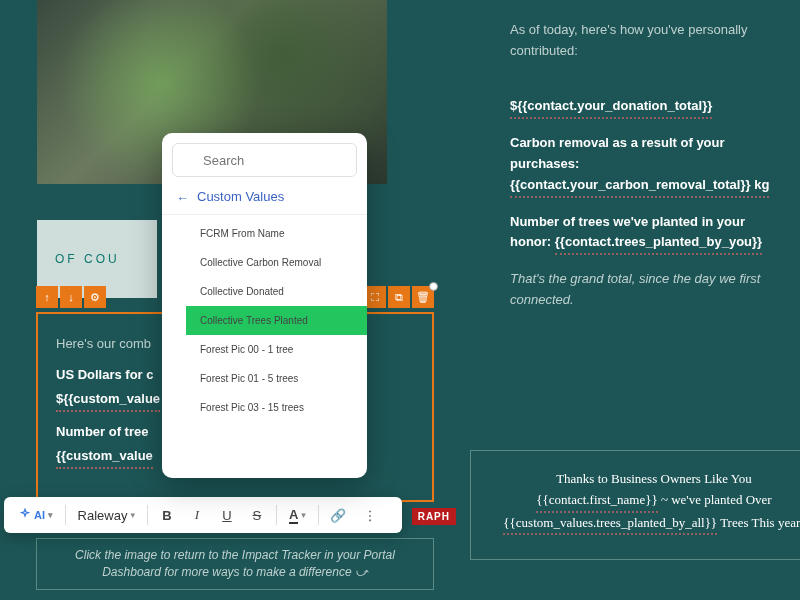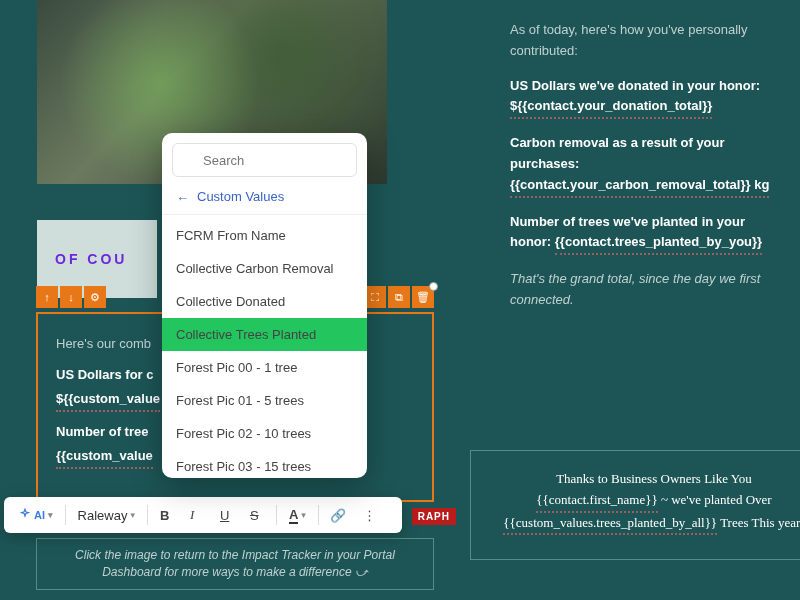--- a/index.html
+++ b/index.html
@@ -5,21 +5,21 @@
   * { box-sizing: border-box; margin: 0; padding: 0; }
   body { font-family: Arial, sans-serif; background: #1d5556; width: 800px; height: 600px; overflow: hidden; position: relative; }
 
   .left-col { position: absolute; left: 0; top: 0; width: 460px; height: 600px; }
   .right-col { position: absolute; left: 460px; top: 0; width: 340px; height: 600px; padding: 20px 20px 0 50px; color: #bfd1cf; font-size: 13px; line-height: 1.6; }
 
   .hero-img { position: absolute; left: 37px; top: 0; width: 350px; height: 184px; background: linear-gradient(135deg, #3a4a3e 0%, #6b7a5e 40%, #2d3a2f 100%); border-radius: 0; overflow: hidden; }
   .hero-img::before { content: ""; position: absolute; inset: 0; background: radial-gradient(circle at 35% 45%, rgba(120,180,90,0.6) 0%, transparent 40%), radial-gradient(circle at 70% 30%, rgba(60,90,50,0.8) 0%, transparent 50%); }
 
   .header-box { position: absolute; left: 37px; top: 220px; width: 120px; height: 78px; background: #cfdedb; display: flex; align-items: center; justify-content: flex-start; padding-left: 18px; overflow: hidden; }
-  .header-text { color: #6d28d9; font-weight: 700; letter-spacing: 3px; font-size: 14px; white-space: nowrap; }
+  .header-text { color: #0f766e; font-weight: 400; letter-spacing: 3px; font-size: 12px; white-space: nowrap; }
 
   .editor-block { position: absolute; left: 36px; top: 312px; width: 398px; height: 190px; border: 2px solid #e87817; }
   .editor-controls { position: absolute; left: -2px; top: -28px; display: flex; gap: 2px; }
   .ctrl-btn { width: 22px; height: 22px; background: #e87817; color: #fff; display: flex; align-items: center; justify-content: center; font-size: 11px; cursor: pointer; }
   .editor-controls-right { position: absolute; right: -2px; top: -28px; display: flex; gap: 2px; }
   .notif-dot { position: absolute; right: -6px; top: -32px; width: 9px; height: 9px; background: #fff; border-radius: 50%; border: 1px solid #999; }
 
   .editor-content { padding: 18px 18px; color: #bfd1cf; font-size: 13px; line-height: 1.8; }
   .editor-content .bold { color: #fff; font-weight: 600; }
   .dotted { display: inline-block; border-bottom: 2px dotted rgba(220,100,100,0.7); }
@@ -30,40 +30,40 @@
 
   .right-col p { margin-bottom: 14px; }
   .right-col .bold { color: #fff; font-weight: 600; }
   .right-col .italic { font-style: italic; }
   .dname { display: inline-block; border-bottom: 2px dotted rgba(220,100,100,0.65); }
 
   .thanks-box { position: absolute; left: 470px; top: 450px; width: 368px; padding: 18px 18px 24px; border: 1px solid #5a8a85; color: #fff; text-align: center; font-family: Georgia, serif; font-size: 13px; line-height: 1.6; }
 
   
   .toolbar { position: absolute; left: 4px; top: 497px; width: 398px; height: 36px; background: #fff; border-radius: 6px; box-shadow: 0 4px 16px rgba(0,0,0,0.25); display: flex; align-items: center; padding: 0 8px; gap: 4px; z-index: 40; }
-  .tb-btn { height: 26px; min-width: 26px; padding: 0 6px; display: flex; align-items: center; justify-content: space-between; border-radius: 4px; cursor: pointer; color: #444; font-size: 13px; }
+  .tb-btn { height: 26px; min-width: 26px; padding: 0 6px; display: flex; align-items: center; justify-content: center; border-radius: 4px; cursor: pointer; color: #444; font-size: 13px; }
   .tb-ai { color: #3b7ae4; font-weight: 600; font-size: 11px; }
   .tb-ai svg { margin-right: 2px; }
   .tb-font { font-size: 13px; color: #333; }
   .tb-sep { width: 1px; height: 20px; background: #ddd; margin: 0 2px; }
   .tb-bold { font-weight: 700; }
   .tb-italic { font-style: italic; font-family: Georgia, serif; }
   .tb-under { text-decoration: underline; }
   .tb-strike { text-decoration: line-through; }
   .chev { font-size: 9px; margin-left: 3px; color: #888; }
 
   
   .dd-panel { position: absolute; left: 162px; top: 133px; width: 205px; height: 345px; background: #fff; border-radius: 10px; box-shadow: 0 8px 32px rgba(0,0,0,0.3); z-index: 50; display: flex; flex-direction: column; overflow: hidden; }
   .dd-search-wrap { padding: 10px 10px 6px; }
   .dd-search { width: 100%; height: 34px; border: 1px solid #e0e0e0; border-radius: 6px; padding: 0 10px 0 30px; font-size: 13px; color: #555; position: relative; background: #fff; }
   .dd-search-wrap { position: relative; }
   .dd-search-icon { position: absolute; left: 20px; top: 20px; color: #999; font-size: 13px; }
   .dd-back { display: flex; align-items: center; gap: 8px; padding: 6px 14px 10px; color: #3b63c4; font-size: 13px; cursor: pointer; border-bottom: 1px solid #eee; }
   .dd-list { flex: 1; overflow-y: auto; padding: 4px 0; }
-  .dd-item { padding: 9px 14px; font-size: 13px; color: #444; cursor: pointer; }
+  .dd-item { padding: 9px 14px; font-size: 10px; color: #444; cursor: pointer; margin-left: 24px; }
   .dd-item:hover, .dd-item.hover { background: #22c55e; }
   .dd-list::-webkit-scrollbar { width: 8px; }
   .dd-list::-webkit-scrollbar-track { background: #f4f4f4; }
   .dd-list::-webkit-scrollbar-thumb { background: #c8c8c8; border-radius: 4px; }
 </style>
 </head>
 <body>
 
 <div class="left-col">
 
@@ -157,32 +157,31 @@
       <span>←</span>
       <span>Custom Values</span>
     </div>
     <div class="dd-list" id="dd-list">
         <div class="dd-item">FCRM From Name</div>
         <div class="dd-item">Collective Carbon Removal</div>
         <div class="dd-item">Collective Donated</div>
         <div class="dd-item hover">Collective Trees Planted</div>
         <div class="dd-item">Forest Pic 00 - 1 tree</div>
         <div class="dd-item">Forest Pic 01 - 5 trees</div>
-        <div class="dd-item">Forest Pic 02 - 10 trees</div>
         <div class="dd-item">Forest Pic 03 - 15 trees</div>
       </div>
   </div>
 
 </div>
 
 <div class="right-col">
   <p>As of today, here's how you've personally contributed:</p>
 
   <p>
-    <span class="bold">US Dollars we've donated in your honor:</span><br>
+    <br>
     <span class="bold dname">${{contact.your_donation_total}}</span>
   </p>
 
   <p>
     <span class="bold">Carbon removal as a result of your purchases:</span><br>
     <span class="bold"><span class="dname">{{contact.your_carbon_removal_total}} kg</span></span>
   </p>
 
   <p>
     <span class="bold">Number of trees we've planted in your honor:</span>

